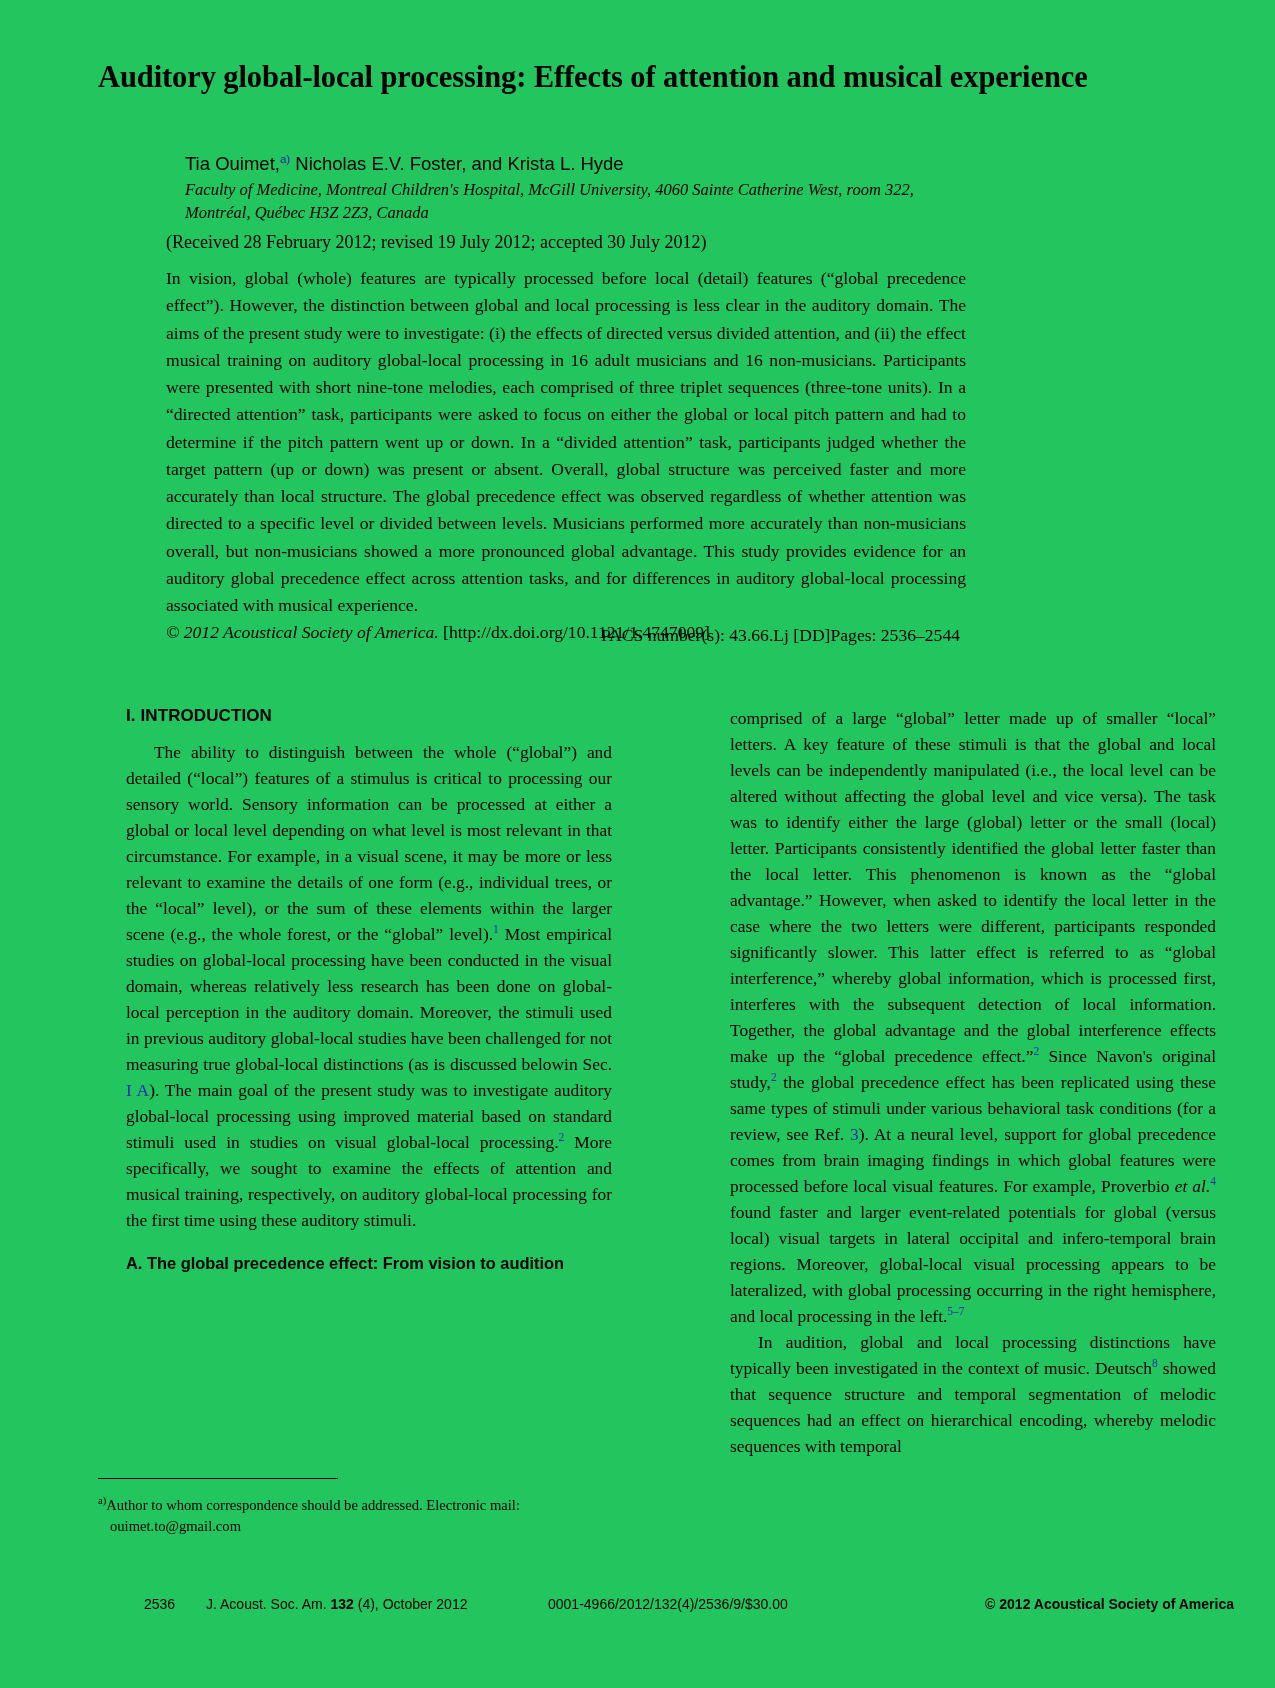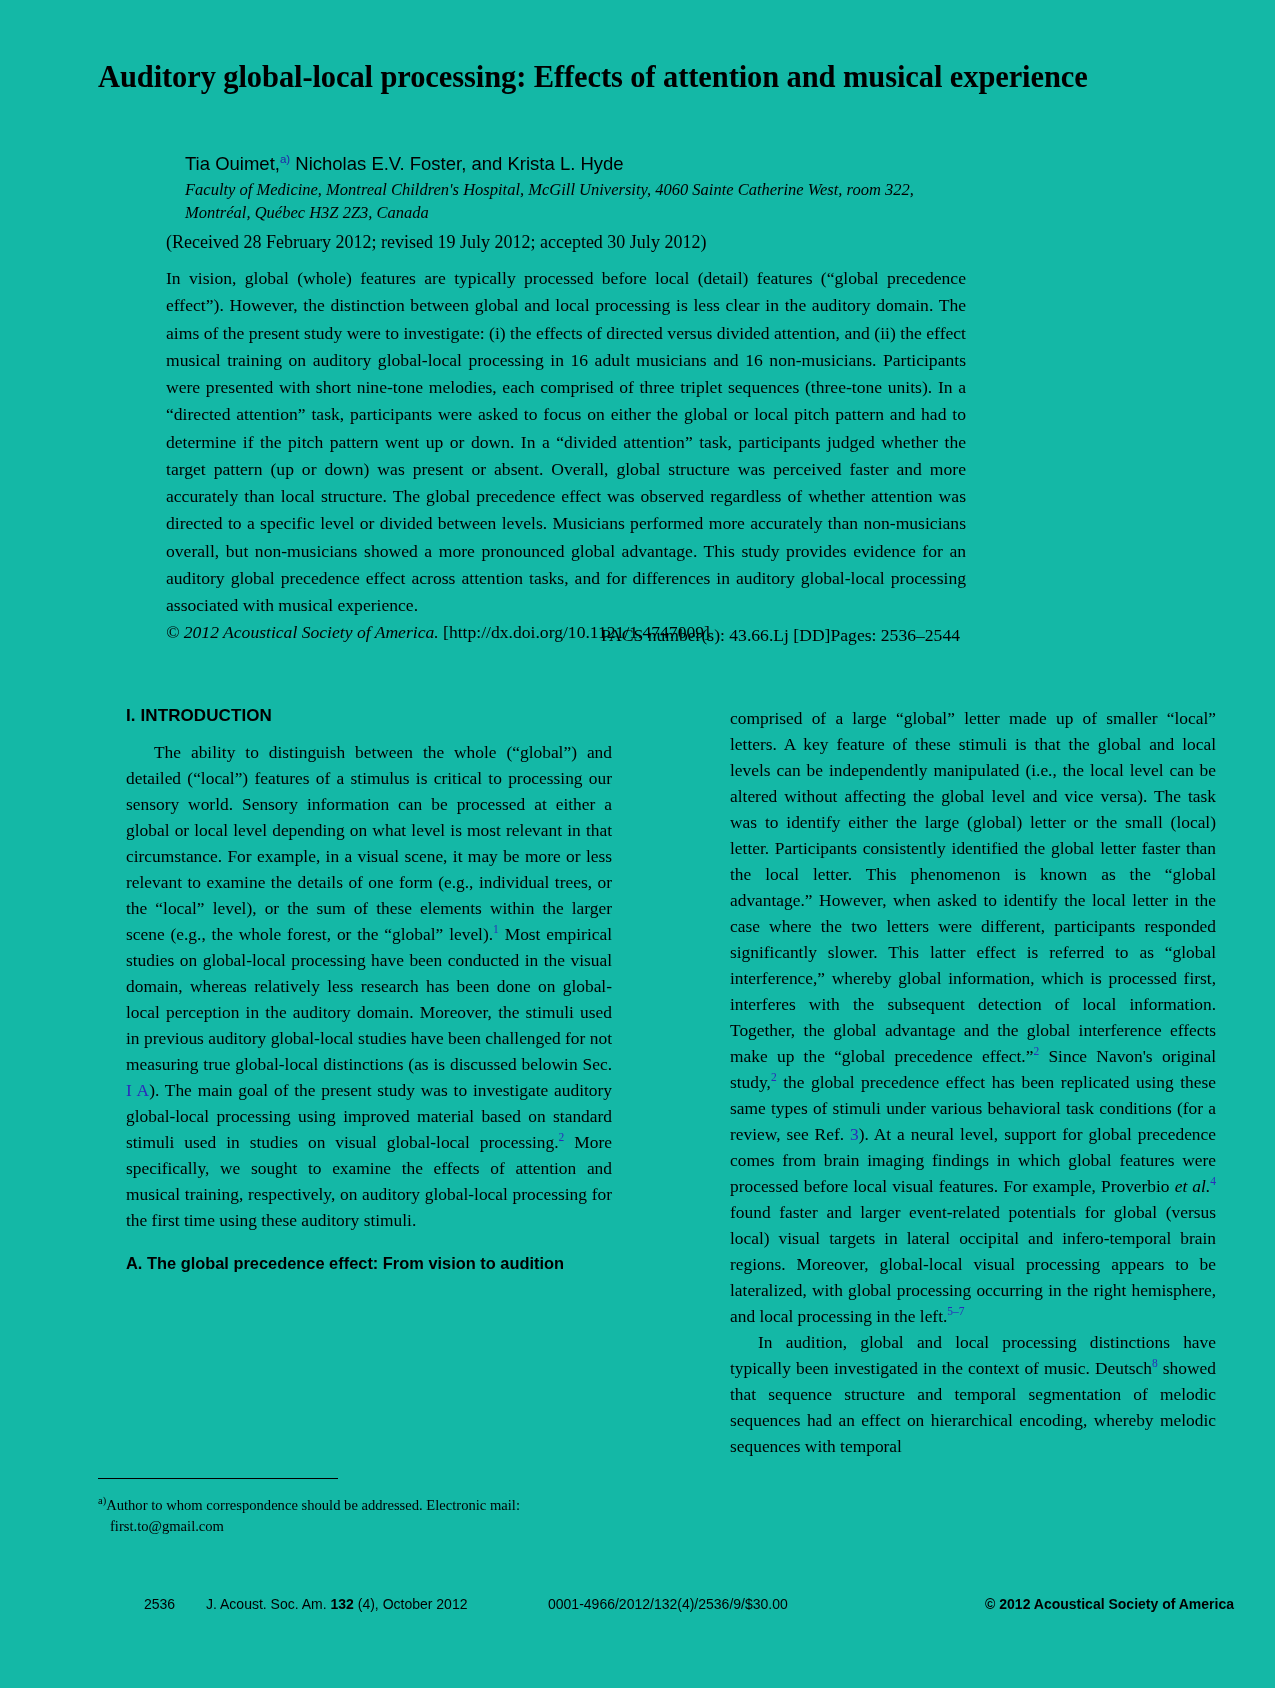--- a/index.html
+++ b/index.html
@@ -10,21 +10,21 @@
   }
   body {
     font-family: "Liberation Serif", "DejaVu Serif", serif;
     color: #000000;
   }
   .page {
     position: relative;
     width: 1275px;
     height: 1688px;
     margin: 0 auto;
-    background: #14b8a6;
+    background: #22c55e;
     box-sizing: border-box;
     padding: 0;
     overflow: hidden;
   }
 
   
   .title-block {
     position: absolute;
     left: 98px;
     top: 58px;
@@ -251,21 +251,21 @@
 
     <div class="col col-right">
       <p class="body cont"><span>comprised of a large “global” letter made up of smaller “local” letters. A key feature of these stimuli is that the global and local levels can be independently manipulated (i.e., the local level can be altered without affecting the global level and vice versa). The task was to identify either the large (global) letter or the small (local) letter. Participants consistently identified the global letter faster than the local letter. This phenomenon is known as the “global advantage.” However, when asked to identify the local letter in the case where the two letters were different, participants responded significantly slower. This latter effect is referred to as “global interference,” whereby global information, which is processed first, interferes with the subsequent detection of local information. Together, the global advantage and the global interference effects make up the “global precedence effect.”</span><sup class="ref">2</sup><span> Since Navon's original study,</span><sup class="ref">2</sup><span> the global precedence effect has been replicated using these same types of stimuli under various behavioral task conditions (for a review, see Ref. </span><span class="xref">3</span><span>). At a neural level, support for global precedence comes from brain imaging findings in which global features were processed before local visual features. For example, Proverbio </span><span class="ital">et al.</span><sup class="ref">4</sup><span> found faster and larger event-related potentials for global (versus local) visual targets in lateral occipital and infero-temporal brain regions. Moreover, global-local visual processing appears to be lateralized, with global processing occurring in the right hemisphere, and local processing in the left.</span><sup class="ref">5–7</sup></p>
 
       <p class="body"><span>In audition, global and local processing distinctions have typically been investigated in the context of music. Deutsch</span><sup class="ref">8</sup><span> showed that sequence structure and temporal segmentation of melodic sequences had an effect on hierarchical encoding, whereby melodic sequences with temporal</span></p>
     </div>
   </div>
 
   <div class="footnote-wrap">
     <div class="footnote-rule"></div>
-    <p class="footnote"><sup class="fn">a)</sup><span>Author to whom correspondence should be addressed. Electronic mail:</span><span class="indent2">first.to@gmail.com</span></p>
+    <p class="footnote"><sup class="fn">a)</sup><span>Author to whom correspondence should be addressed. Electronic mail:</span><span class="indent2">ouimet.to@gmail.com</span></p>
   </div>
 
   <div class="footer">
     <span class="pageno">2536</span>
     <span class="journal"><span>J. Acoust. Soc. Am. </span><b>132</b><span> (4), October 2012</span></span>
     <span class="issn">0001-4966/2012/132(4)/2536/9/$30.00</span>
     <span class="copyright">© 2012 Acoustical Society of America</span>
   </div>
 
 </div>

